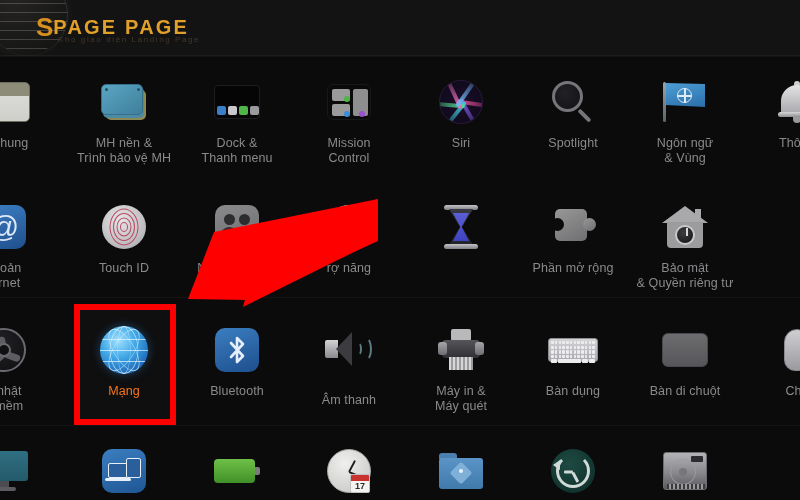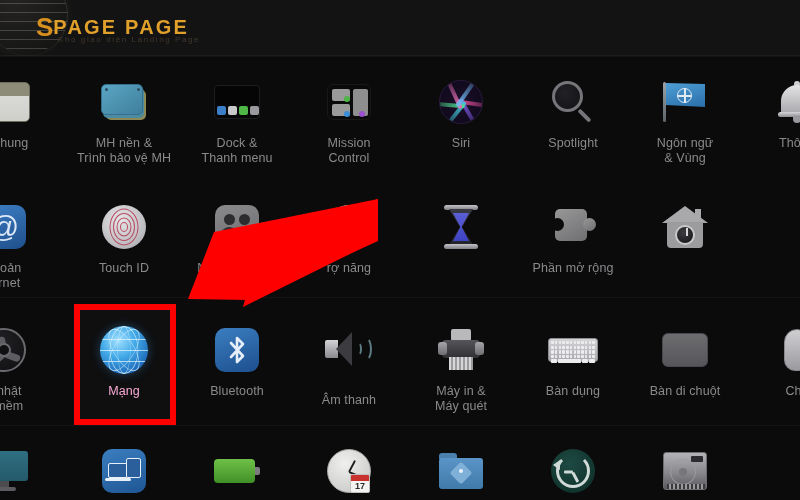--- a/index.html
+++ b/index.html
@@ -98,21 +98,21 @@
     width: 56px; height: 56px;
     display: flex; align-items: center; justify-content: center;
     position: relative;
   }
   .plabel {
     margin-top: 6px;
     font-size: 12.5px; line-height: 15px;
     color: #8a8a8c; text-align: center;
     white-space: pre-line; letter-spacing: .1px;
   }
-  .plabel.bright { color: #f9a8d4; }
+  .plabel.bright { color: #f97316; }
 
   
   .ic-general { width: 52px; height: 40px; border-radius: 5px;
     background: linear-gradient(to bottom,#8d8c79 0%,#8d8c79 34%,#d9d9d6 34%,#cfcfca 100%);
     border: 1px solid #6d6d62; overflow: hidden; }
 
   
   .ic-desk { width: 46px; height: 36px; position: relative; }
   .ic-desk .b { position: absolute; border-radius: 5px; }
   .ic-desk .b1 { left: 5px; top: 6px; width: 40px; height: 30px; background: #8d8a56; }
@@ -582,20 +582,22 @@
 
       <div class="pcell" style="left:629px;">
         <div class="picon">
           <div class="ic-sec">
               <span class="chim"></span>
               <span class="roof"></span>
               <span class="wall"></span>
               <span class="dial"></span>
             </div>
         </div>
+        <div class="plabel">Bảo mật
+&amp; Quyền riêng tư</div>
       </div>
     </div>
 
     <div class="prow" style="top:266px;">
 
       <div class="pcell" style="left:-52px;">
         <div class="picon">
           <div class="ic-swu">
             <span class="bl" style="transform:rotate(20deg)"></span>
             <span class="bl" style="transform:rotate(140deg)"></span>

